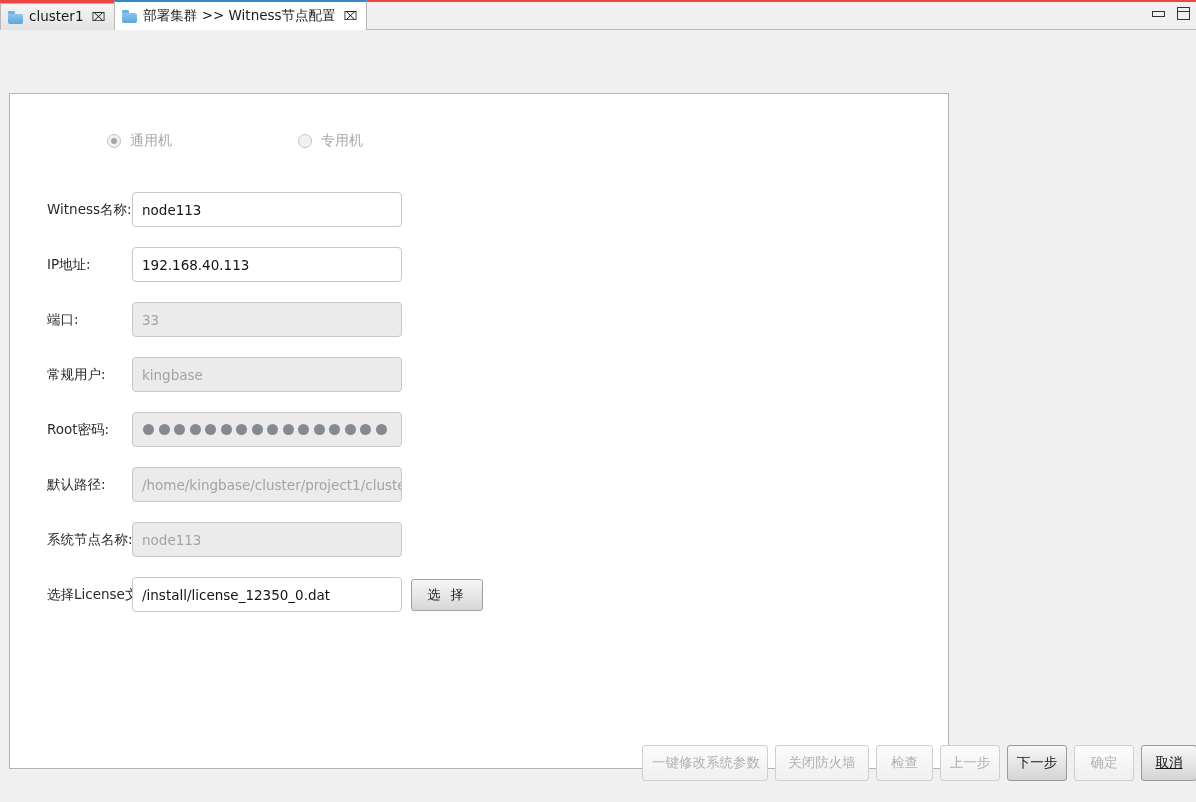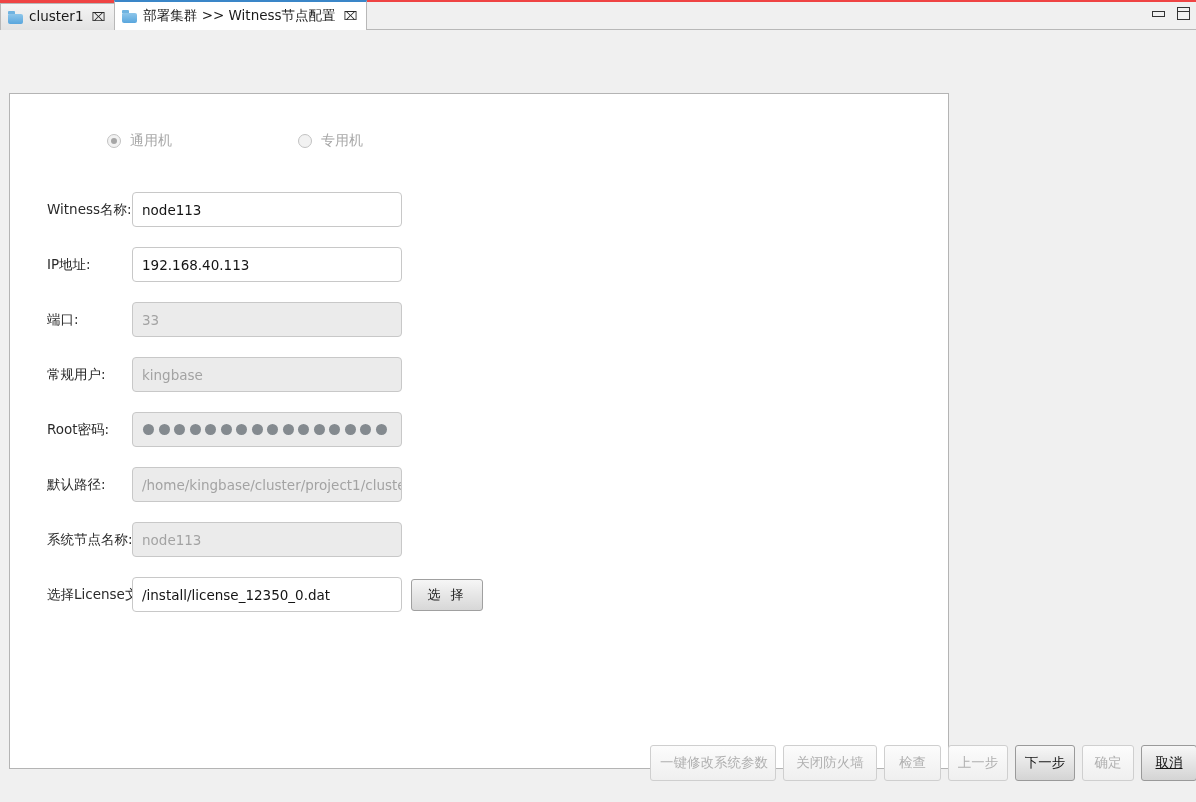--- a/index.html
+++ b/index.html
@@ -273,21 +273,21 @@
   .btn.disabled {
     background: linear-gradient(to bottom, #fcfcfc 0%, #efefef 100%);
     border: 1px solid #cfcfcf;
     color: #b0b0b0;
   }
   .btn-sysparam { width: 126px; justify-content: flex-start; padding-left: 9px; }
   .btn-firewall { width: 94px; }
   .btn-check    { width: 57px; }
   .btn-prev     { width: 60px; }
   .btn-next     { width: 60px; }
-  .btn-ok       { width: 52px; }
+  .btn-ok       { width: 60px; }
   .btn-cancel   { width: 56px; text-decoration: underline; }
 </style>
 </head>
 <body>
 
 <div class="tabbar">
   <div class="tab inactive">
     <span class="folder-icon"></span>
     <span class="tab-label">cluster1</span>
     <span class="tab-close">⌧</span>

